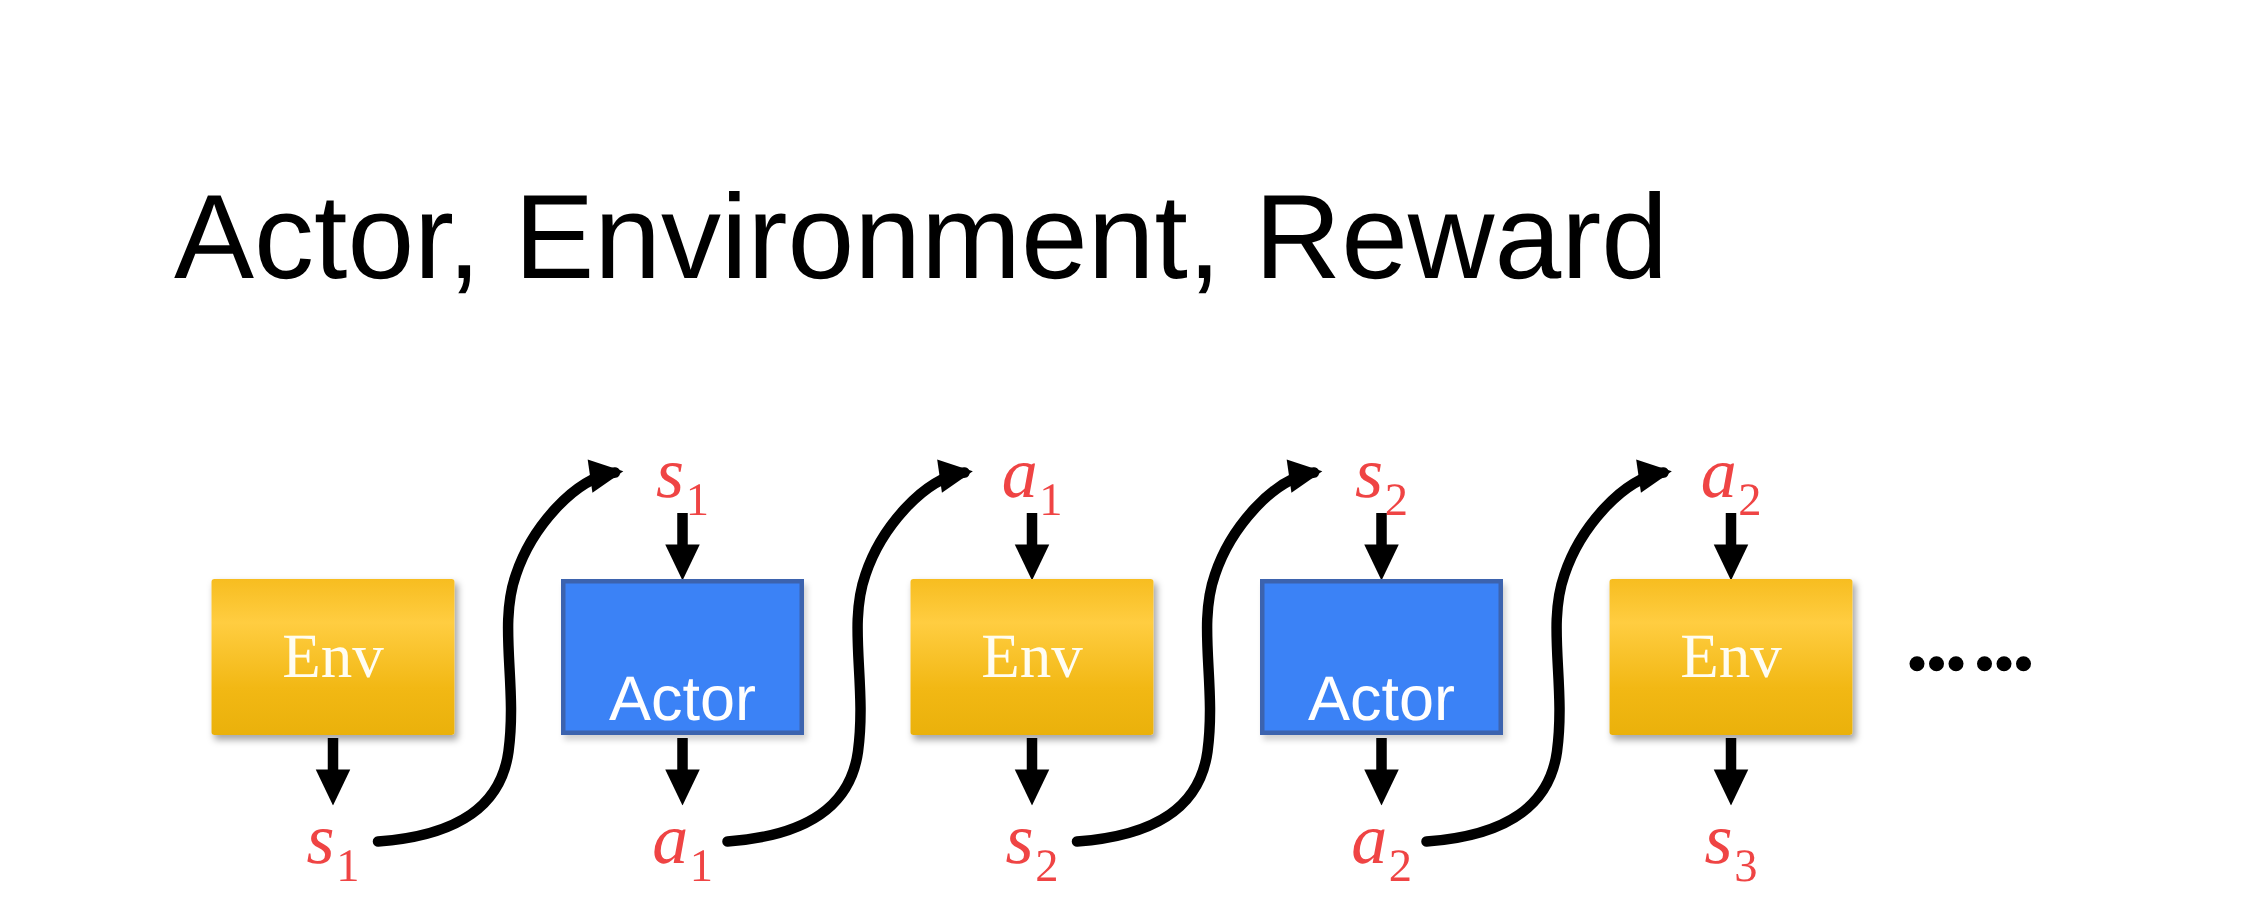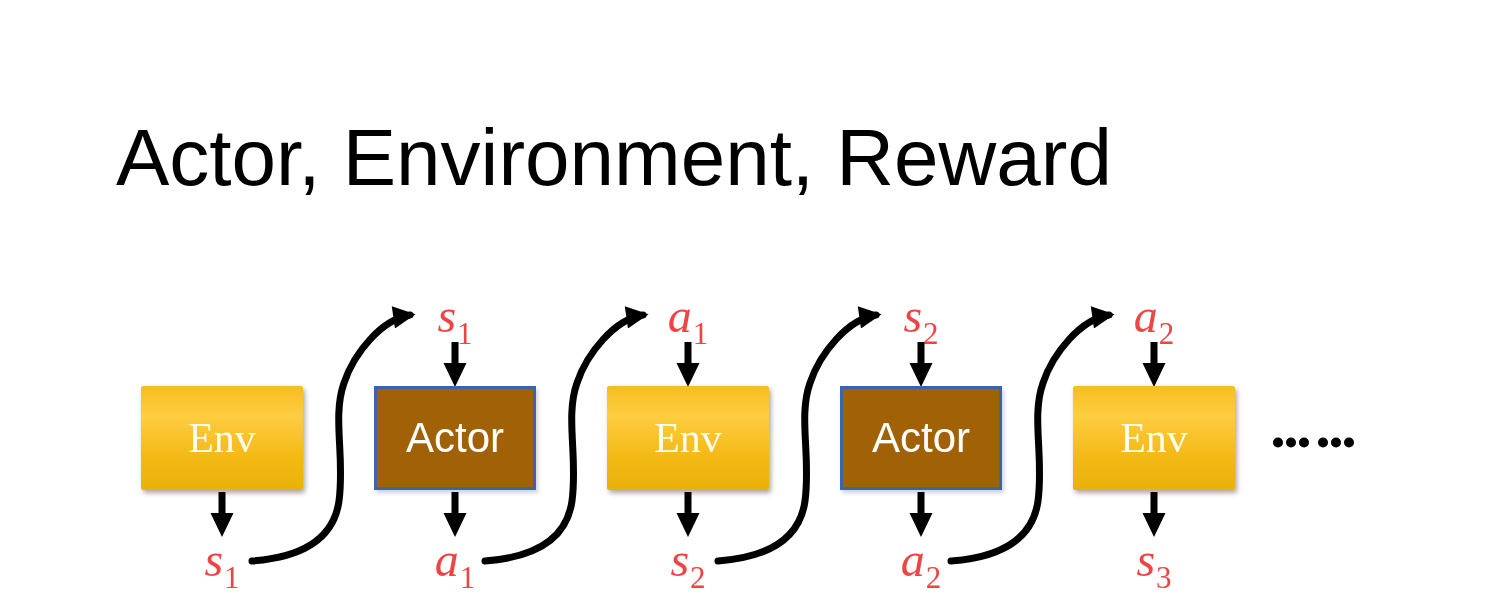--- a/index.html
+++ b/index.html
@@ -39,24 +39,25 @@
     color: #ffffff;
   }
   .box.env {
     background: linear-gradient(180deg, #F7BD20 0%, #FFCD41 28%, #F2B814 70%, #EAB10B 100%);
     border-radius: 2px;
     box-shadow: 2px 3px 5px rgba(0,0,0,0.35);
     color: #FFFDF2;
     font-family: Liberation Serif, serif;
   }
   .box.actor {
-    background: #a16207;
+    background: #3b82f6;
     border: 3px solid #3C63AE;
     box-sizing: border-box;
     box-shadow: 2px 3px 4px rgba(0,0,0,0.18);
+    align-items: flex-end;
   }
 
   .io-label {
     position: absolute;
     width: 120px;
     height: 56px;
     text-align: center;
     font-family: "Liberation Serif", serif;
     font-style: italic;
     font-size: 48px;

